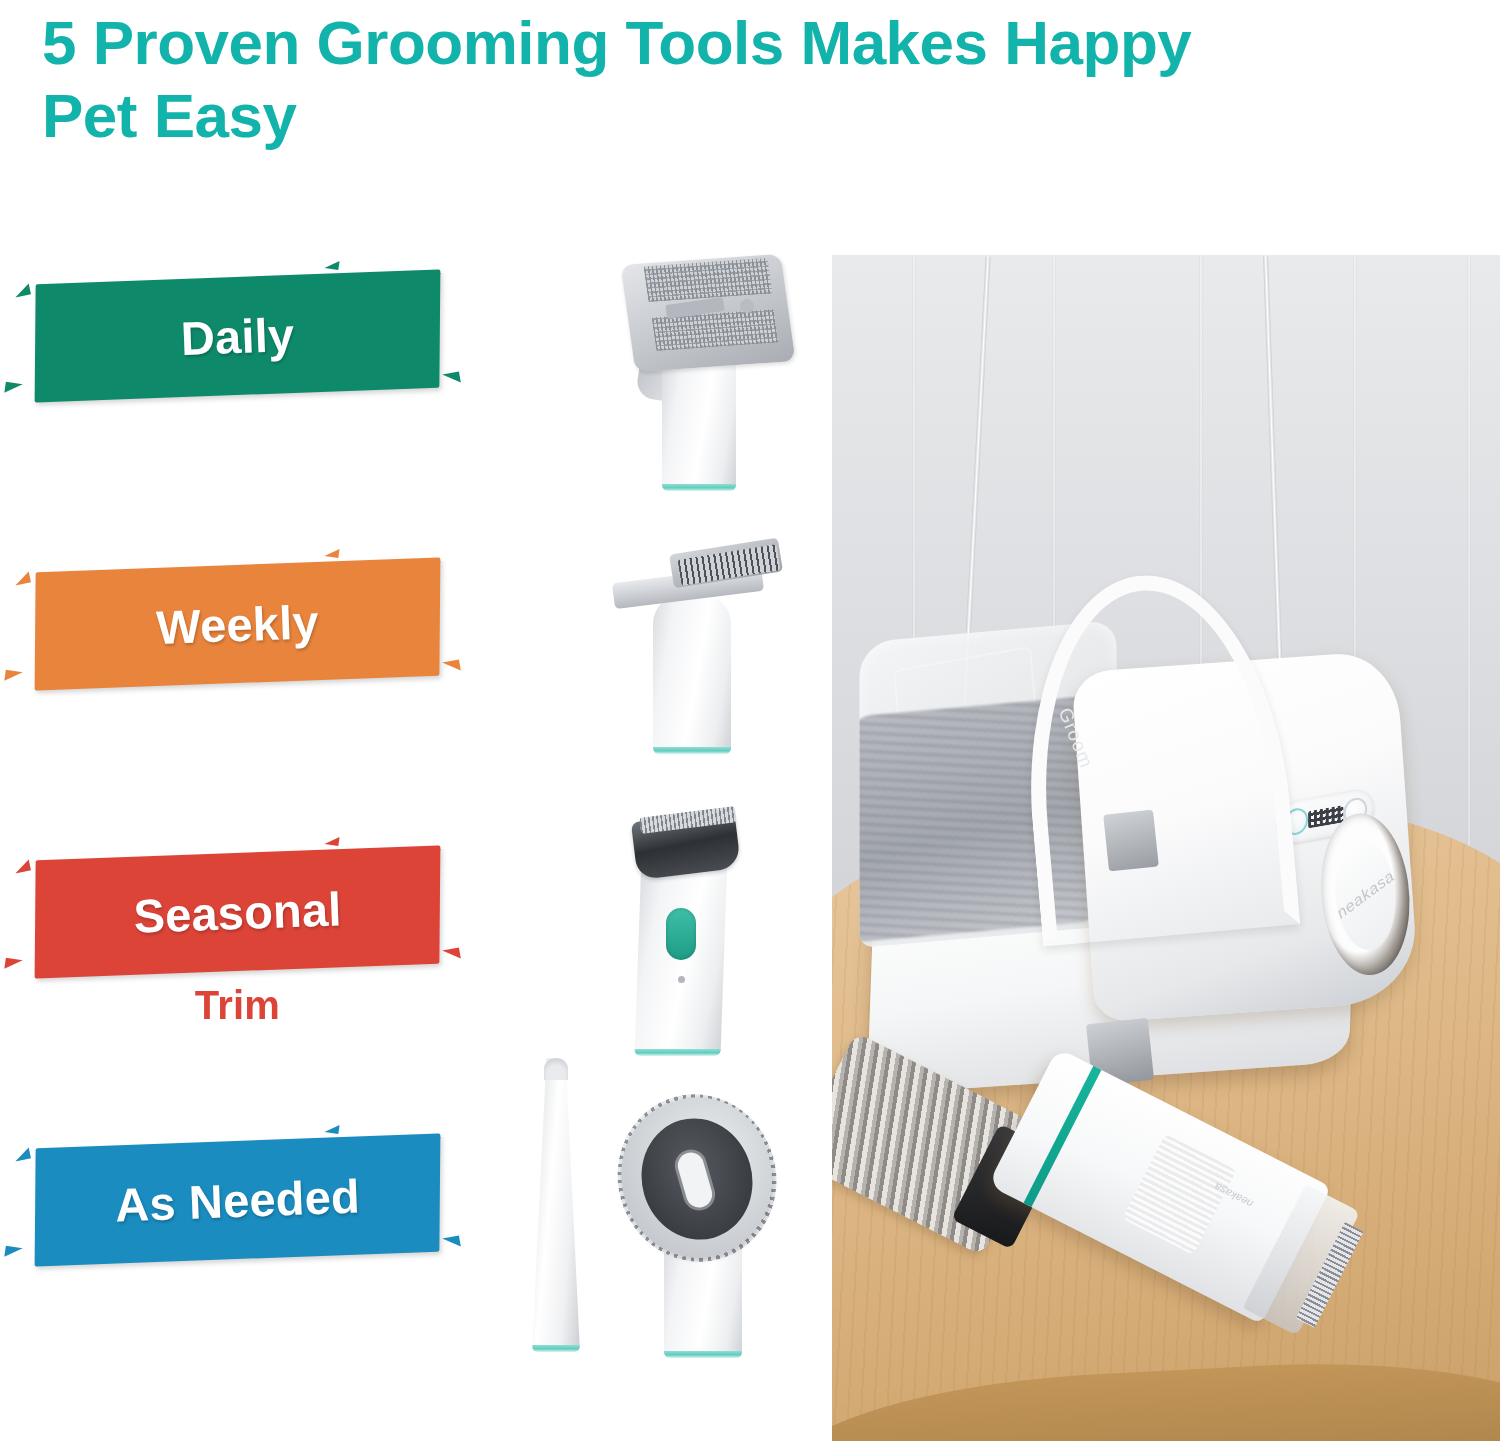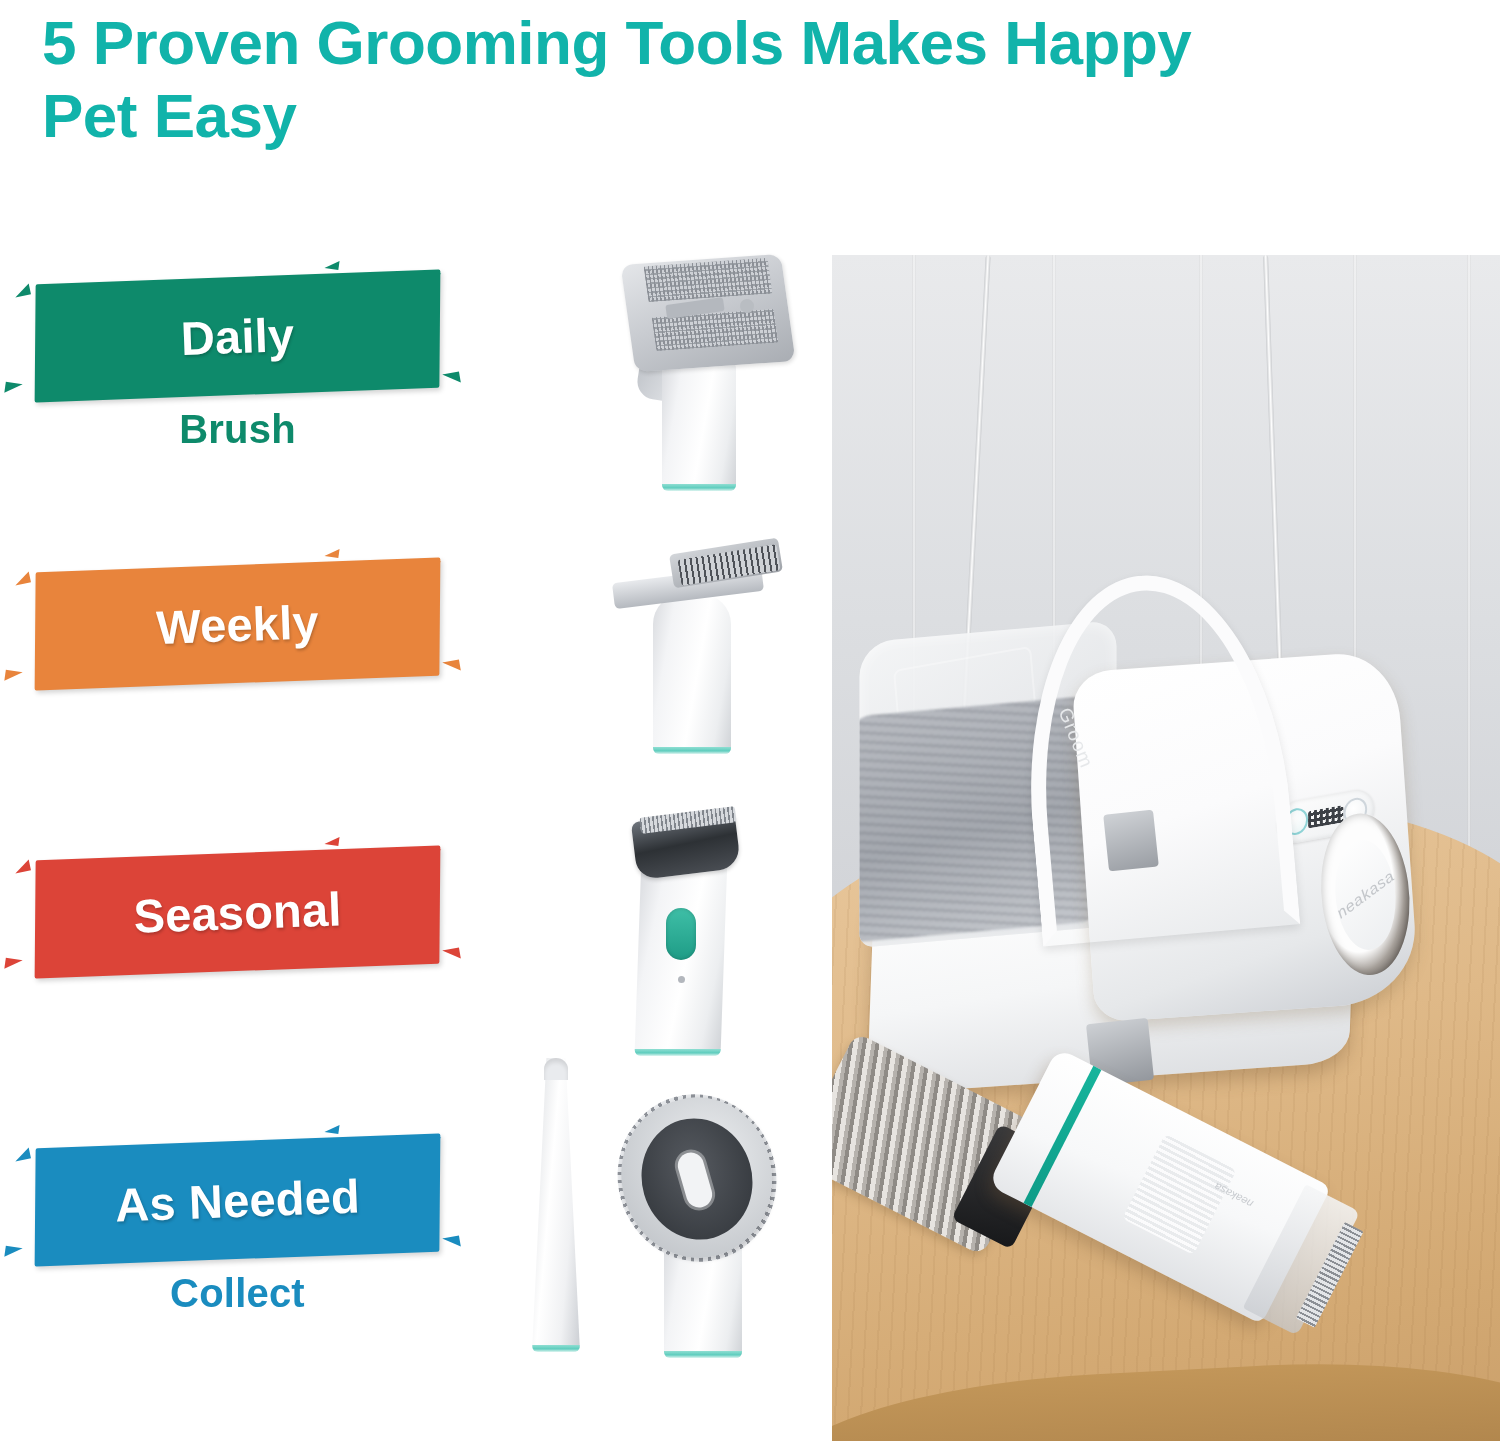--- a/index.html
+++ b/index.html
@@ -303,52 +303,51 @@
   <div class="banner-col">
 
     <div class="banner-group" style="top:0px; color:#0E8A6B;">
       <span class="tick tk-tl"></span>
       <span class="tick tk-tm"></span>
       <span class="tick tk-tr"></span>
       <span class="tick tk-bl"></span>
       <span class="tick tk-br"></span>
       <div class="banner-shape" style="background:#0E8A6B;"></div>
       <div class="banner-title">Daily</div>
-      <div class="banner-sub" style="color:#0E8A6B;">Brush</div>
     </div>
 
     <div class="banner-group" style="top:288px; color:#E8843C;">
       <span class="tick tk-tl"></span>
       <span class="tick tk-tm"></span>
       <span class="tick tk-tr"></span>
       <span class="tick tk-bl"></span>
       <span class="tick tk-br"></span>
       <div class="banner-shape" style="background:#E8843C;"></div>
       <div class="banner-title">Weekly</div>
     </div>
 
     <div class="banner-group" style="top:576px; color:#DC4438;">
       <span class="tick tk-tl"></span>
       <span class="tick tk-tm"></span>
       <span class="tick tk-tr"></span>
       <span class="tick tk-bl"></span>
       <span class="tick tk-br"></span>
       <div class="banner-shape" style="background:#DC4438;"></div>
       <div class="banner-title">Seasonal</div>
+      <div class="banner-sub" style="color:#DC4438;">Trim</div>
     </div>
 
     <div class="banner-group" style="top:864px; color:#1A8CBF;">
       <span class="tick tk-tl"></span>
       <span class="tick tk-tm"></span>
       <span class="tick tk-tr"></span>
       <span class="tick tk-bl"></span>
       <span class="tick tk-br"></span>
       <div class="banner-shape" style="background:#1A8CBF;"></div>
       <div class="banner-title">As Needed</div>
-      <div class="banner-sub" style="color:#1A8CBF;">Collect</div>
     </div>
   </div>
 
   <div class="tool-col">
 
     <div class="tool brush-wrap">
       <div class="brush-neck"></div>
       <div class="brush-stem body-white">
         <div class="t-ring"></div>
       </div>

